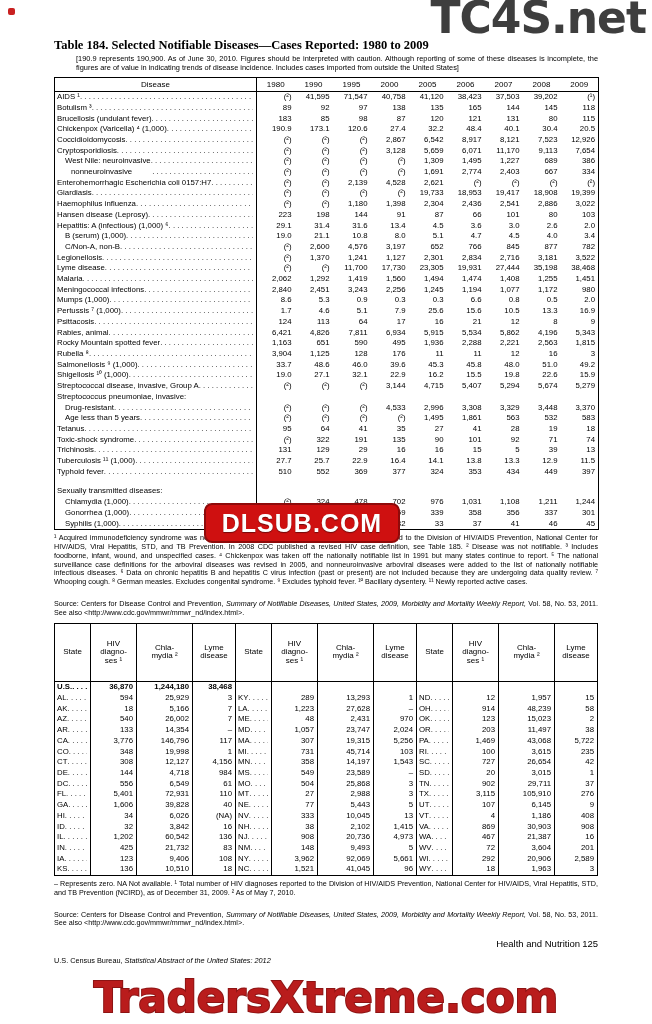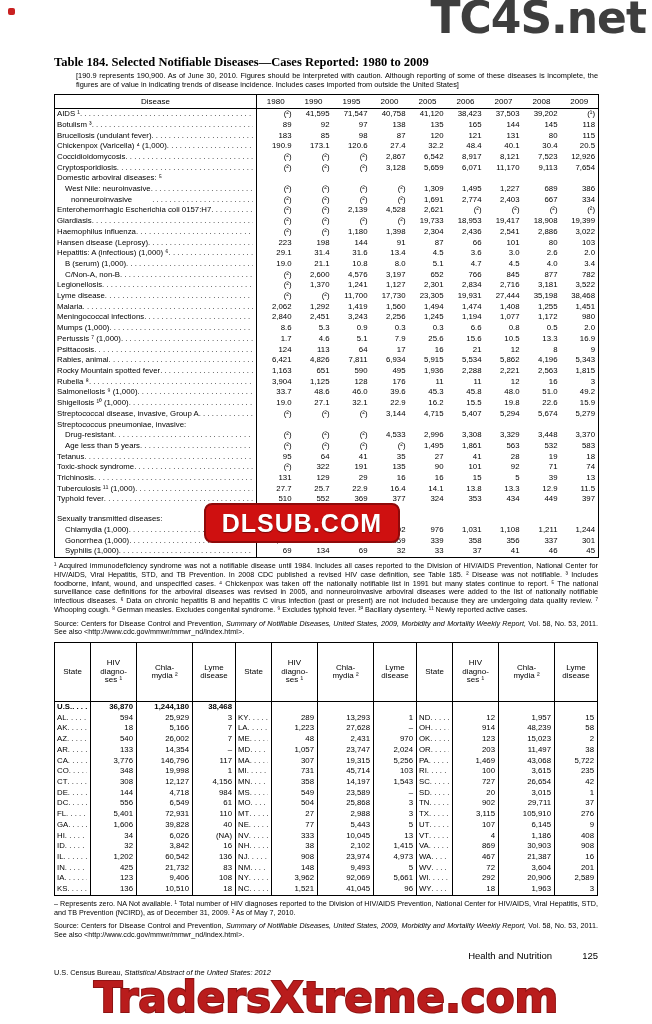--- a/index.html
+++ b/index.html
@@ -12,21 +12,21 @@
   .wm-mid{position:absolute;left:204px;top:503px;width:196px;height:40px;background:#cf1010;
           border:2px solid #8f0a0a;border-radius:8px;display:flex;align-items:center;justify-content:center;
           color:#fff;font-weight:bold;font-size:25px;letter-spacing:1px;
           text-shadow:0 1px 1px rgba(0,0,0,.45);}
   .wm-bottom{position:absolute;left:0;right:0;bottom:2px;text-align:center;font-weight:bold;font-size:42px;
           color:#b91c1c;-webkit-text-stroke:2px #8d1414;paint-order:stroke fill;letter-spacing:0px;
           font-family:"DejaVu Sans",sans-serif;}
 
   .content{position:absolute;left:54px;top:0;width:544px;}
   .t-title{font-family:"Liberation Serif",serif;font-weight:bold;font-size:12.5px;line-height:1.15;}
-  .title184{margin-top:55px;}
+  .title184{margin-top:38px;}
   .title185{margin-top:12px;max-width:520px;}
   .note{font-size:7.4px;line-height:1.2;margin-top:3px;text-align:justify;margin-left:22px;}
 
   table{border-collapse:collapse;width:100%;table-layout:fixed;}
   #t184{margin-top:4px;border:1px solid #000;}
   #t184 th{font-weight:normal;font-size:8px;border-bottom:1px solid #000;padding:2px 1px;text-align:center;vertical-align:middle;}
   #t184 th.dhead{border-right:1px solid #000;}
   #t184 td{font-size:7.8px;line-height:10.7px;height:10.7px;padding:0 3px 0 2px;white-space:nowrap;overflow:hidden;}
   #t184 td.dcell{border-right:1px solid #000;}
   #t184 tr.spacer td{height:9px;}
@@ -41,25 +41,25 @@
 
   #t185{margin-top:5px;border:1px solid #000;}
   #t185 th{font-weight:normal;font-size:8px;line-height:1.08;border-bottom:1px solid #000;padding:16px 1px;
            text-align:center;vertical-align:middle;white-space:pre-line;}
   #t185 td{font-size:7.8px;line-height:10.7px;height:10.7px;padding:0 3px 0 2px;white-space:nowrap;overflow:hidden;}
   #t185 td,#t185 th{border-left:1px solid #000;}
   #t185 td:first-child,#t185 th:first-child{border-left:none;}
   #t185 tr.us-row{font-weight:bold;}
 
   .fn{font-size:7.2px;line-height:1.22;margin-top:4px;text-align:justify;}
-  .src{margin-top:5px;}
+  .src{margin-top:13px;}
   .it{font-style:italic;text-align:right;}
 
   .footer-right{text-align:right;font-size:9.5px;margin-top:10px;}
-  .footer-right .pagenum{margin-left:30px;}
+  .footer-right .pagenum{margin-left:2px;}
   .footer-left{font-size:7.3px;margin-top:7px;}
 </style>
 </head>
 <body>
 
 <div class="red-dot"></div>
 <div class="wm-top">TC4S.net</div>
 
 <div class="content">
 
@@ -188,36 +188,20 @@
           </td>
           <td class="num">(²)</td>
           <td class="num">(²)</td>
           <td class="num">(²)</td>
           <td class="num">3,128</td>
           <td class="num">5,659</td>
           <td class="num">6,071</td>
           <td class="num">11,170</td>
           <td class="num">9,113</td>
           <td class="num">7,654</td>
-        </tr>
-        <tr>
-          <td class="dcell">
-            <div class="dwrap">
-              <span class="txt">Domestic arboviral diseases: ⁵</span>
-            </div>
-          </td>
-          <td class="num"></td>
-          <td class="num"></td>
-          <td class="num"></td>
-          <td class="num"></td>
-          <td class="num"></td>
-          <td class="num"></td>
-          <td class="num"></td>
-          <td class="num"></td>
-          <td class="num"></td>
         </tr>
         <tr>
           <td class="dcell ind1">
             <div class="dwrap">
               <span class="txt">West Nile: neuroinvasive</span>
               <span class="dots"></span>
             </div>
           </td>
           <td class="num">(²)</td>
           <td class="num">(²)</td>
@@ -1261,21 +1245,21 @@
           <td class="num">1,202</td>
           <td class="num">60,542</td>
           <td class="num">136</td>
           <td class="scell">
             <div class="dwrap">
               <span class="txt">NJ</span>
               <span class="dots"></span>
             </div>
           </td>
           <td class="num">908</td>
-          <td class="num">23,974</td>
+          <td class="num">20,736</td>
           <td class="num">4,973</td>
           <td class="scell">
             <div class="dwrap">
               <span class="txt">WA</span>
               <span class="dots"></span>
             </div>
           </td>
           <td class="num">467</td>
           <td class="num">21,387</td>
           <td class="num">16</td>

